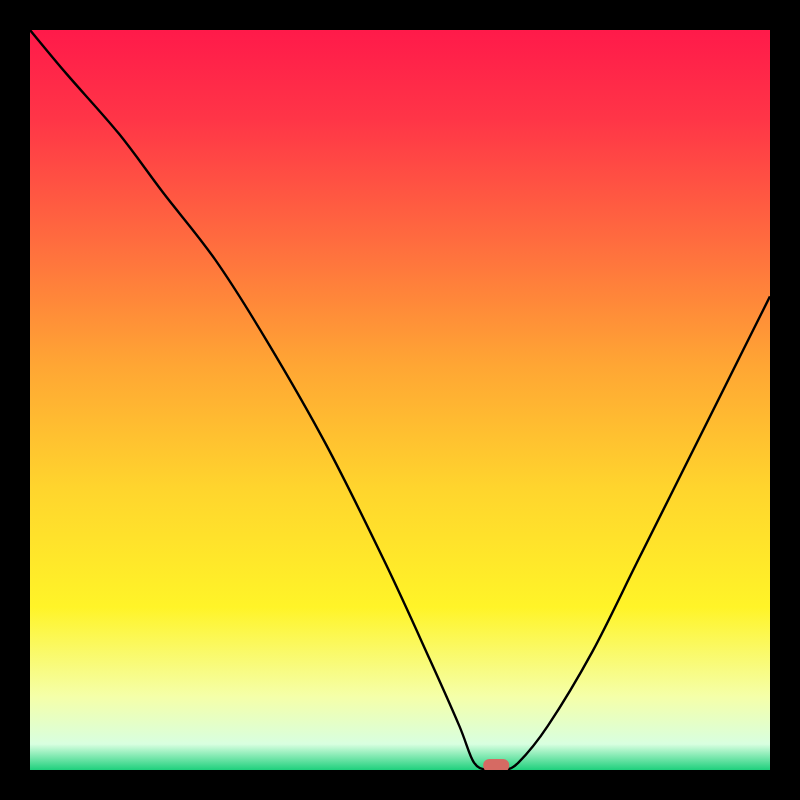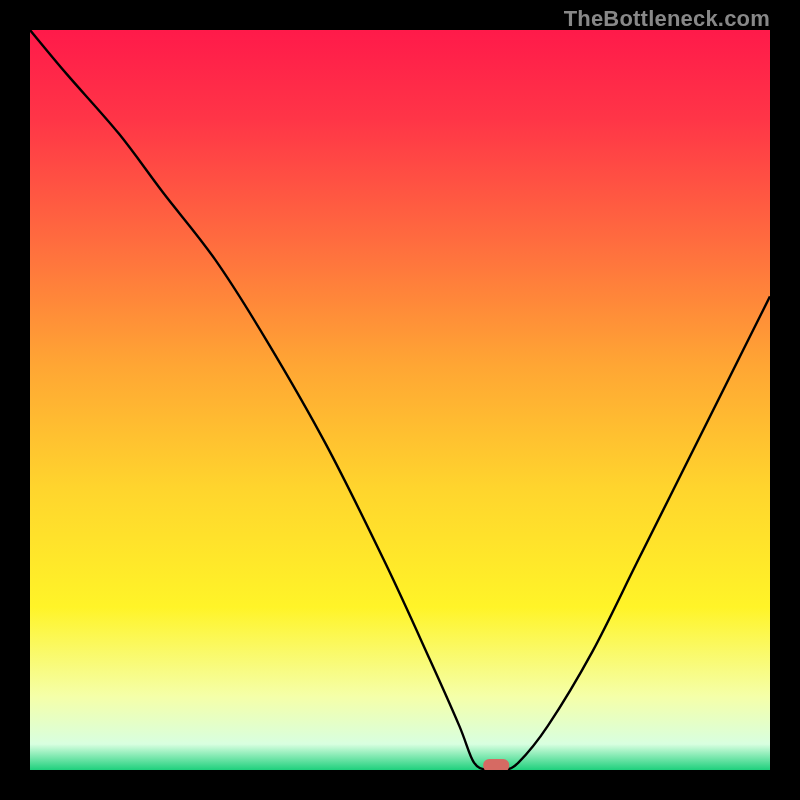--- a/index.html
+++ b/index.html
@@ -37,21 +37,20 @@
     letter-spacing: 0.2px;
   }
   svg {
     display: block;
   }
 </style>
 </head>
 <body>
 
 <div class="frame">
-  <div class="attribution">TheBottleneck.com</div>
   <div class="plot-area">
     <svg id="chart-svg" width="740" height="740" viewBox="0 0 740 740">
       <defs>
         <linearGradient id="bg-grad" x1="0" y1="0" x2="0" y2="1">
             <stop offset="0%" stop-color="#ff1a4a"></stop>
             <stop offset="12%" stop-color="#ff3547"></stop>
             <stop offset="28.000000000000004%" stop-color="#ff6a3f"></stop>
             <stop offset="45%" stop-color="#ffa534"></stop>
             <stop offset="62%" stop-color="#ffd52d"></stop>
             <stop offset="78%" stop-color="#fff428"></stop>

